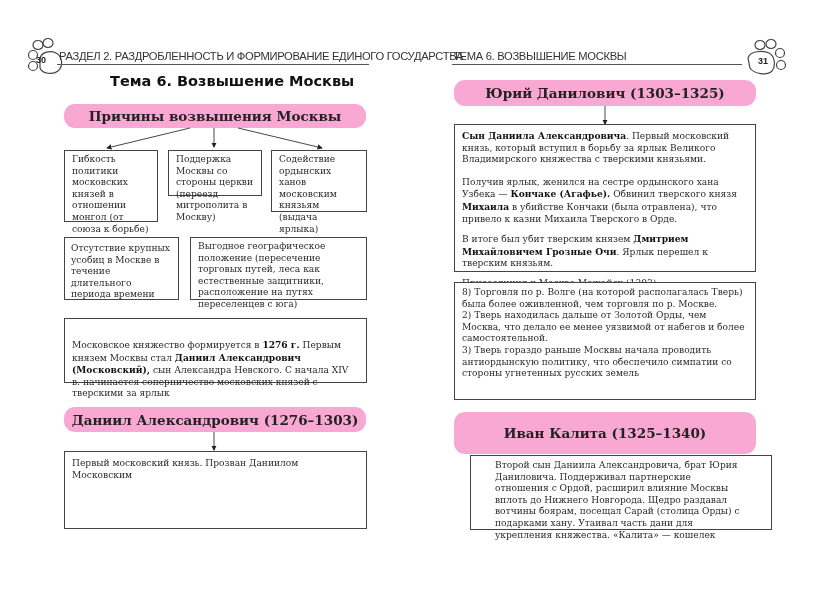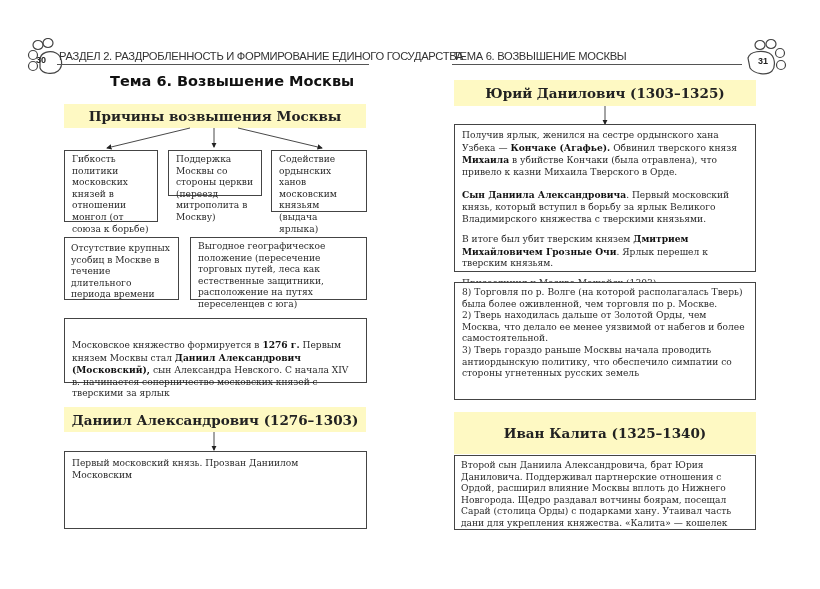--- a/index.html
+++ b/index.html
@@ -5,22 +5,22 @@
   html, body { margin: 0; padding: 0; background: #ffffff; }
   body { width: 820px; height: 589px; position: relative; overflow: hidden;
          font-family: "DejaVu Serif", "Liberation Serif", serif; color: #222; }
   .abs { position: absolute; }
   .runhead { font-family: "Liberation Sans", "DejaVu Sans", sans-serif; font-size: 11.2px;
              letter-spacing: -0.3px; color: #333; white-space: nowrap; }
   .rule { height: 1px; background: #555; }
   .paw { position: absolute; }
   .topic-title { font-family: "DejaVu Sans", "Liberation Sans", sans-serif; font-weight: bold;
                  font-size: 14.5px; color: #111; white-space: nowrap; }
-  .band { background: #fef9c3; display: flex; align-items: center; justify-content: center;
-          font-family: "DejaVu Serif", serif; font-weight: bold; font-size: 13.5px; color: #222; }
+  .band { background: #f9a8d4; display: flex; align-items: center; justify-content: center;
+          font-family: "DejaVu Serif", serif; font-weight: bold; font-size: 13.5px; color: #222; border-radius: 11px; }
   .box { border: 1px solid #444; background: #fff; font-size: 9.1px; line-height: 11.6px;
          color: #2a2a2a; box-sizing: border-box; }
   .box p { margin: 0; }
   .box p + p { margin-top: 11px; }
   .box b { color: #111; }
   .reason-title { text-align: center; font-weight: bold; margin-bottom: 3px; }
   svg.arrows { position: absolute; left: 0; top: 0; }
 </style>
 </head>
 <body>
@@ -95,30 +95,30 @@
       <ellipse cx="38" cy="15" rx="4.5" ry="4.5"></ellipse>
       <ellipse cx="39" cy="27" rx="4.5" ry="4.5"></ellipse>
       <path d="M6 20 C8 13 20 12 27 15 C33 18 34 28 30 33 C25 38 12 36 8 30 Z"></path>
     </g>
   </svg>
   <span class="abs" style="left:758px;top:56px;font-family:'Liberation Sans',sans-serif;font-weight:bold;font-size:9px;">31</span>
 
   <div class="abs band" style="left:454px;top:80px;width:302px;height:26px">Юрий Данилович (1303–1325)</div>
 
   <div class="abs box" style="left:454px;top:124px;width:302px;height:148px;padding:5px 7px">
+    <p><b>Сын Даниила Александровича</b><span>. Первый московский князь, который вступил в борьбу за ярлык Великого Владимирского княжества с тверскими князьями.</span></p>
     <p><span>Получив ярлык, женился на сестре ордынского хана Узбека — </span><b>Кончаке (Агафье).</b><span> Обвинил тверского князя </span><b>Михаила</b><span> в убийстве Кончаки (была отравлена), что привело к казни Михаила Тверского в Орде.</span></p>
-    <p><b>Сын Даниила Александровича</b><span>. Первый московский князь, который вступил в борьбу за ярлык Великого Владимирского княжества с тверскими князьями.</span></p>
     <p style="margin-top:8px"><span>В итоге был убит тверским князем </span><b>Дмитрием Михайловичем Грозные Очи</b><span>. Ярлык перешел к тверским князьям.</span></p>
     <p style="margin-top:8px">Присоединил к Москве Можайск (1303)</p>
   </div>
 
   <div class="abs box" style="left:454px;top:282px;width:302px;height:118px;padding:4px 7px">
     <p style="margin-top:0">8) Торговля по р. Волге (на которой располагалась Тверь) была более оживленной, чем торговля по р. Москве.</p>
     <p style="margin-top:0">2) Тверь находилась дальше от Золотой Орды, чем Москва, что делало ее менее уязвимой от набегов и более самостоятельной.</p>
     <p style="margin-top:0">3) Тверь гораздо раньше Москвы начала проводить антиордынскую политику, что обеспечило симпатии со стороны угнетенных русских земель</p>
   </div>
 
   <div class="abs band" style="left:454px;top:412px;width:302px;height:42px">Иван Калита (1325–1340)</div>
 
-  <div class="abs box" style="left:454px;top:455px;width:302px;height:75px;padding:4px 6px">
+  <div class="abs box" style="left:470px;top:455px;width:302px;height:75px;padding:4px 24px">
     <p>Второй сын Даниила Александровича, брат Юрия Даниловича. Поддерживал партнерские отношения с Ордой, расширил влияние Москвы вплоть до Нижнего Новгорода. Щедро раздавал вотчины боярам, посещал Сарай (столица Орды) с подарками хану. Утаивал часть дани для укрепления княжества. «Калита» — кошелек</p>
   </div>
 </div>
 
 </body></html>

